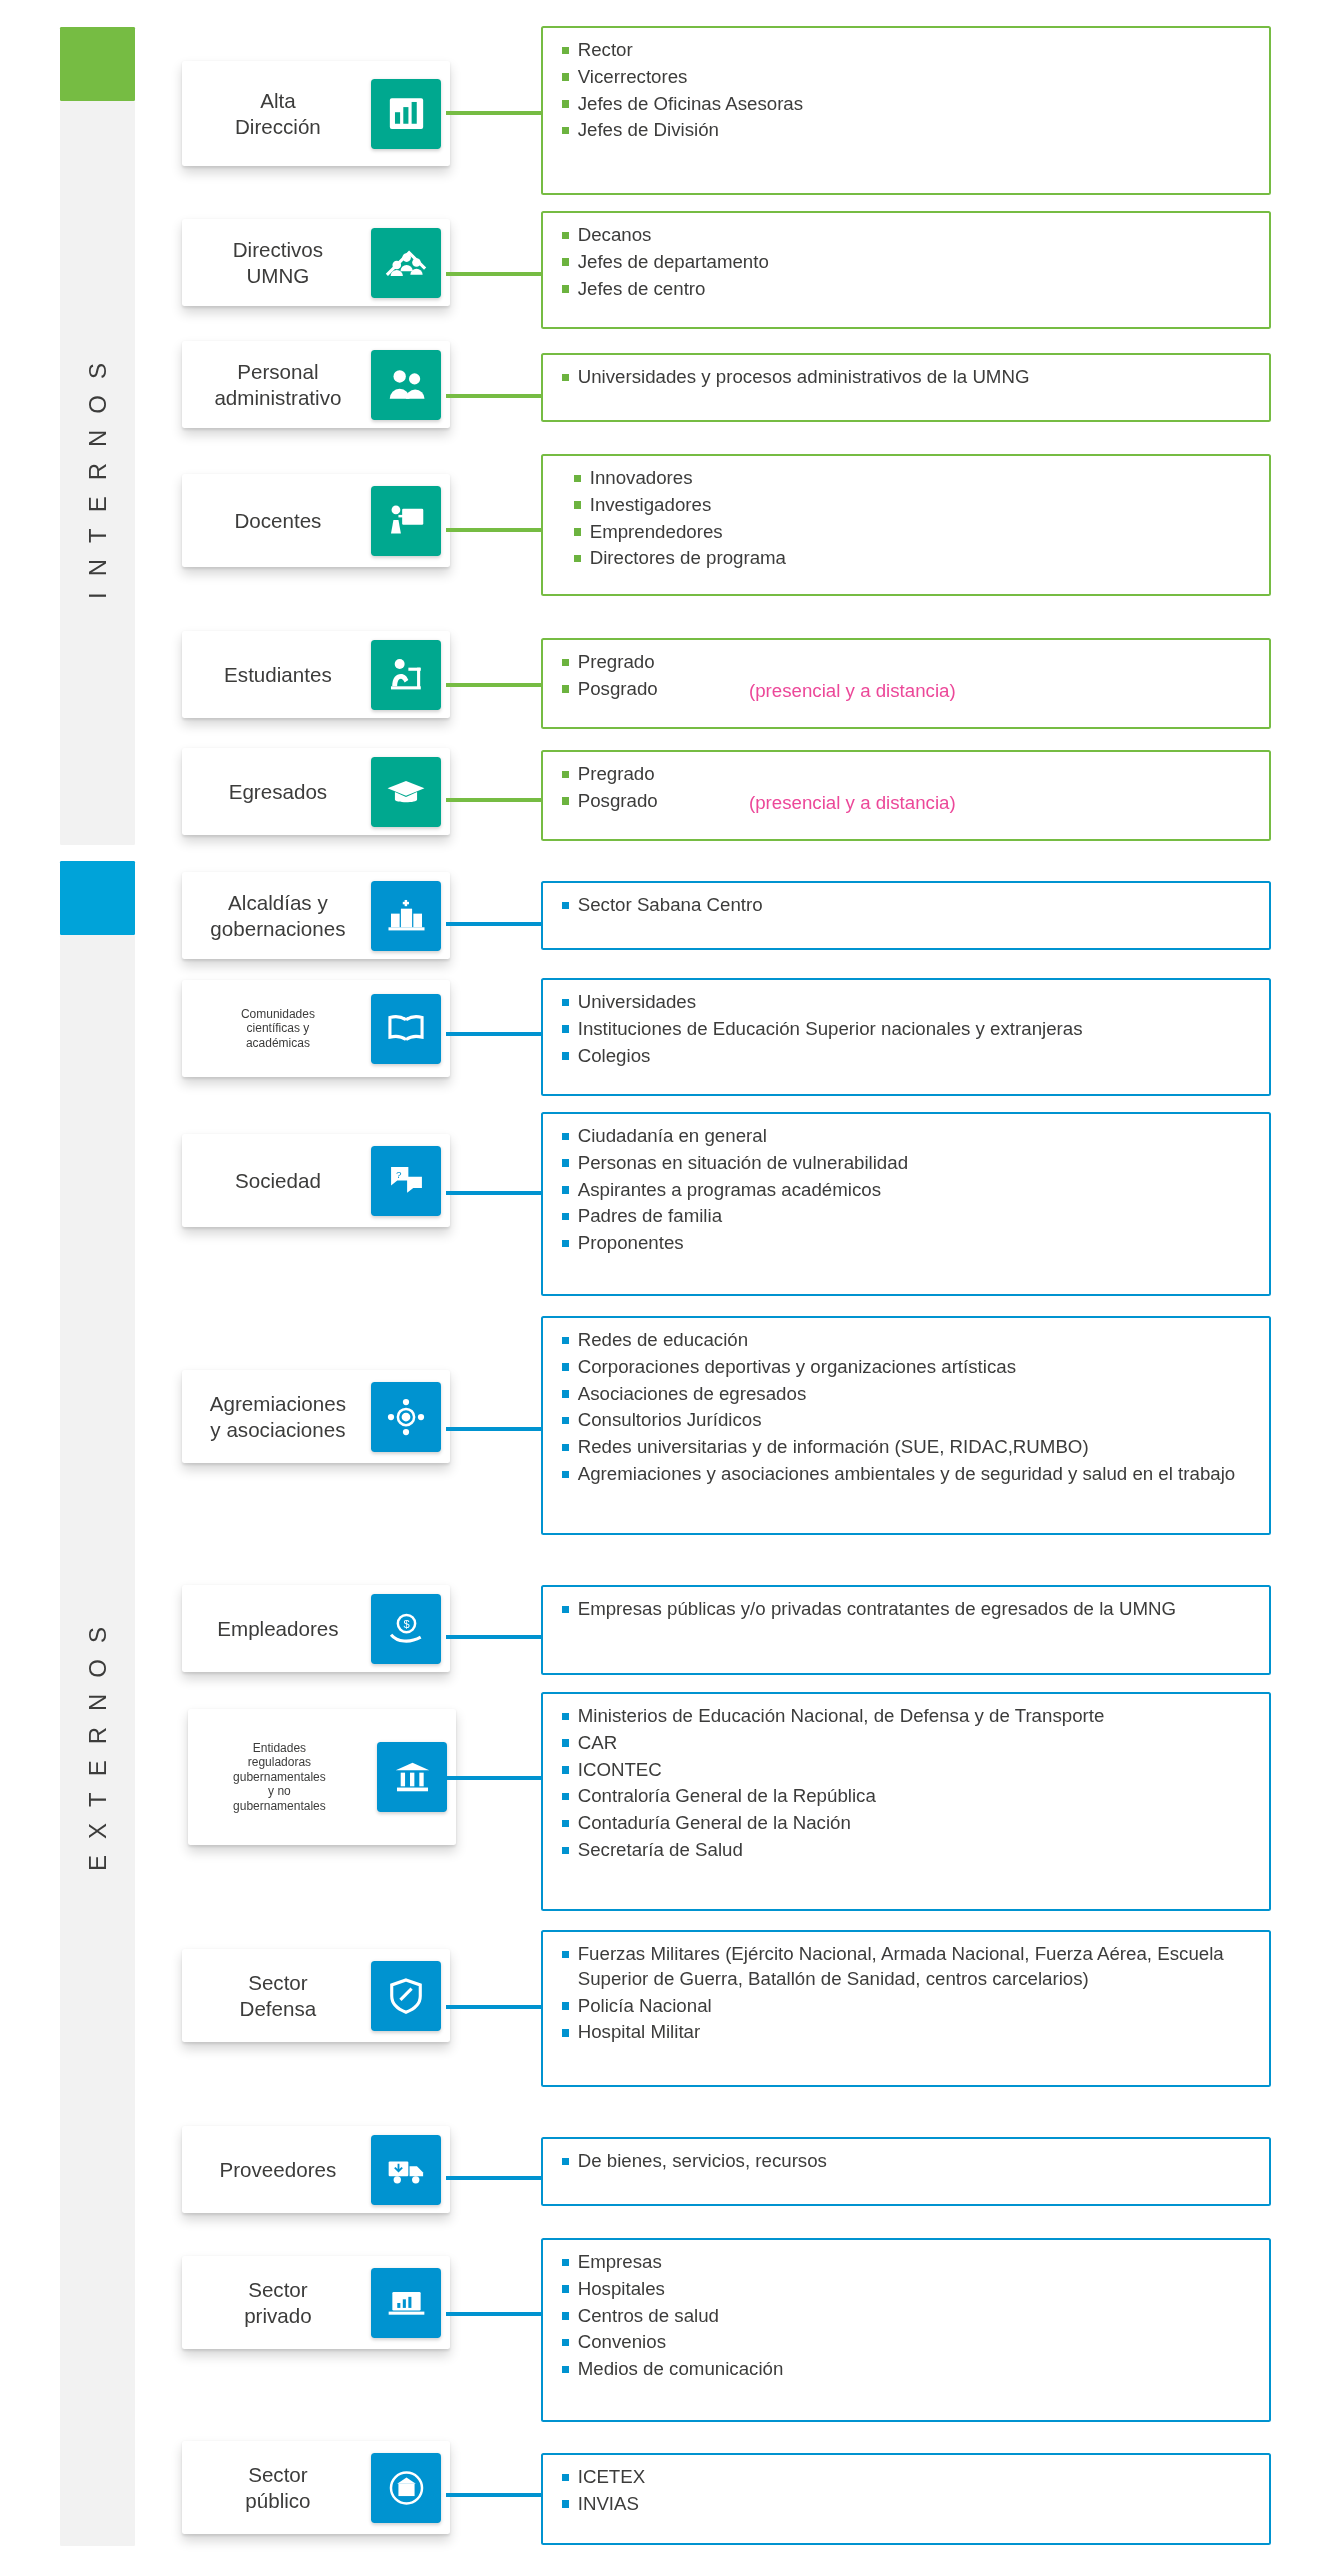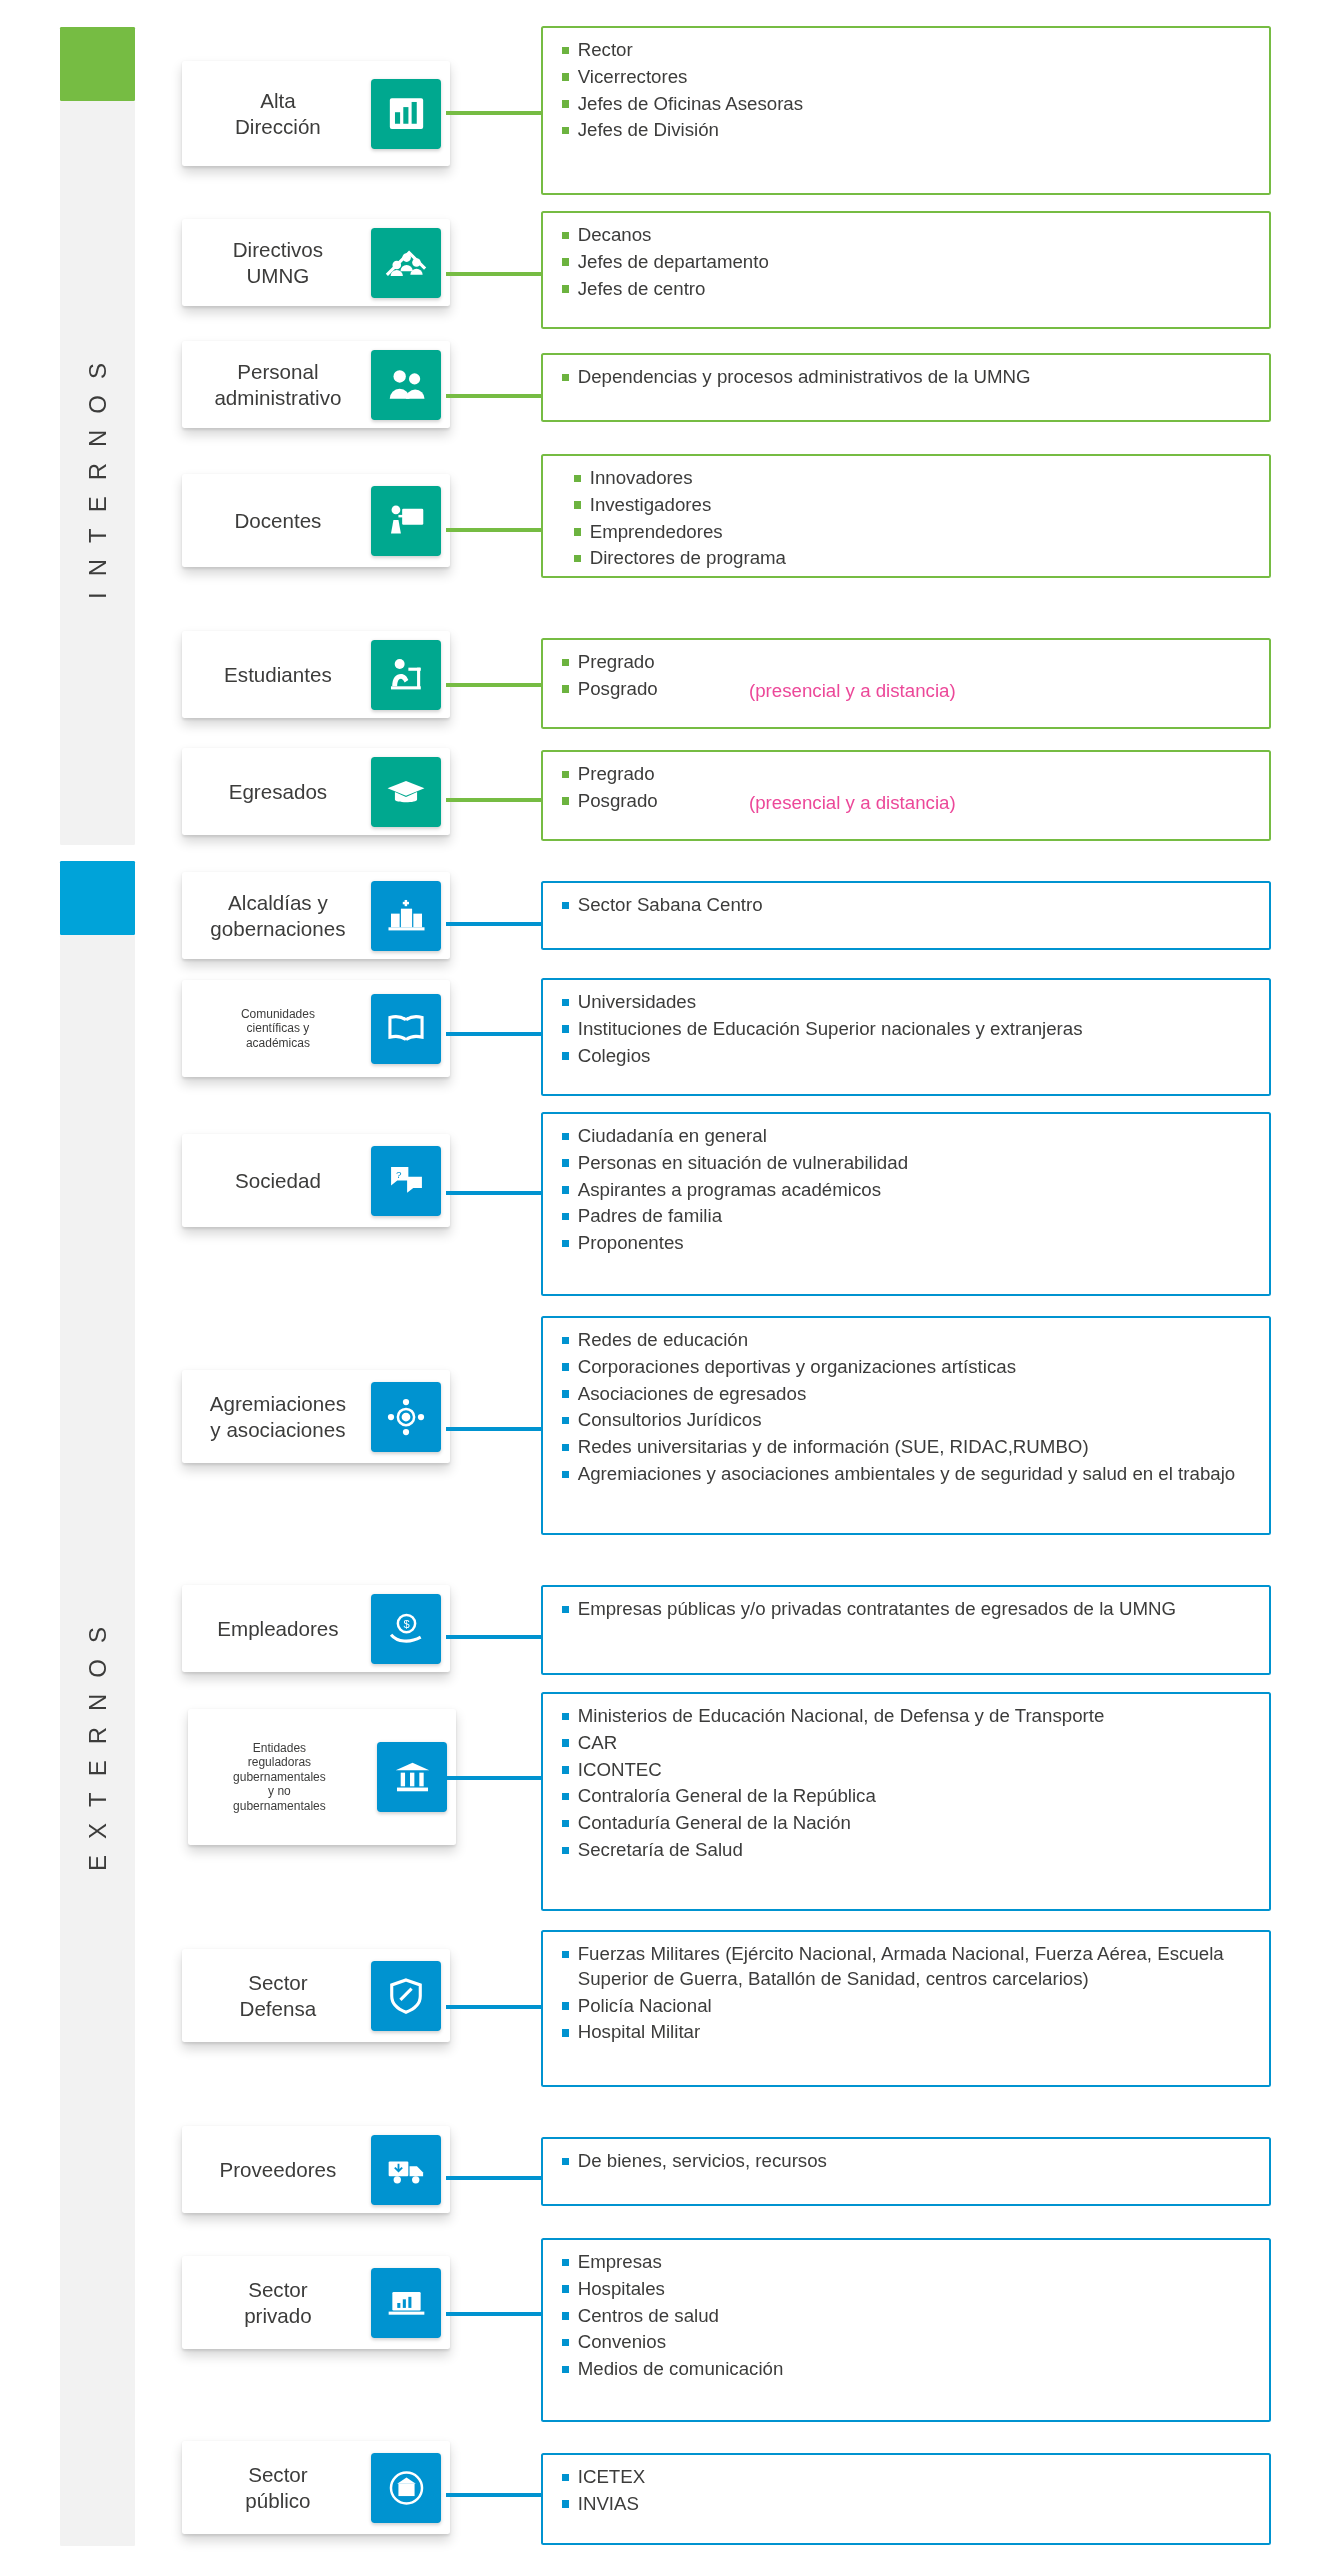--- a/index.html
+++ b/index.html
@@ -218,39 +218,39 @@
           <circle cx="22" cy="18" r="10"></circle>
             <path d="M6 54 h32 a16 16 0 0 0 -32 0z"></path>
           <circle cx="46" cy="22" r="9"></circle>
             <path d="M32 54 h30 a15 15 0 0 0 -30 0z"></path>
         </svg>
       </div>
     </div>
     <div class="connector" style="left:446px; top:394px; width:98px; background:#76bc43;"></div>
     <div class="listbox green" style="left:541px; top:353px; width:730px; height:69px; border-color:#76bc43;">
       <ul>
-        <li>Dependencias y procesos administrativos de la UMNG</li>
+        <li>Universidades y procesos administrativos de la UMNG</li>
       </ul>
     </div>
   </div>
 
   <div class="row">
     <div class="plaque" style="left:182px; top:474px; height:93px;">
       <div class="plaque-text">Docentes</div>
       <div class="icon-box" style="background:#00a88f;">
         <svg width="41" height="39" viewBox="0 0 66 62" fill="#ffffff">
           <rect x="26" y="12" width="34" height="26" rx="2"></rect>
           <circle cx="16" cy="14" r="7"></circle>
           <path d="M8 52 l4-22 h8 l4 22 z"></path>
           <rect x="20" y="22" width="12" height="4"></rect>
         </svg>
       </div>
     </div>
     <div class="connector" style="left:446px; top:528px; width:98px; background:#76bc43;"></div>
-    <div class="listbox green" style="left:541px; top:454px; width:730px; height:124px; border-color:#76bc43;padding-left:28px;">
+    <div class="listbox green" style="left:541px; top:454px; width:730px; height:142px; border-color:#76bc43;padding-left:28px;">
       <ul>
         <li>Innovadores</li>
         <li>Investigadores</li>
         <li>Emprendedores</li>
         <li>Directores de programa</li>
       </ul>
     </div>
   </div>
 
   <div class="row">

